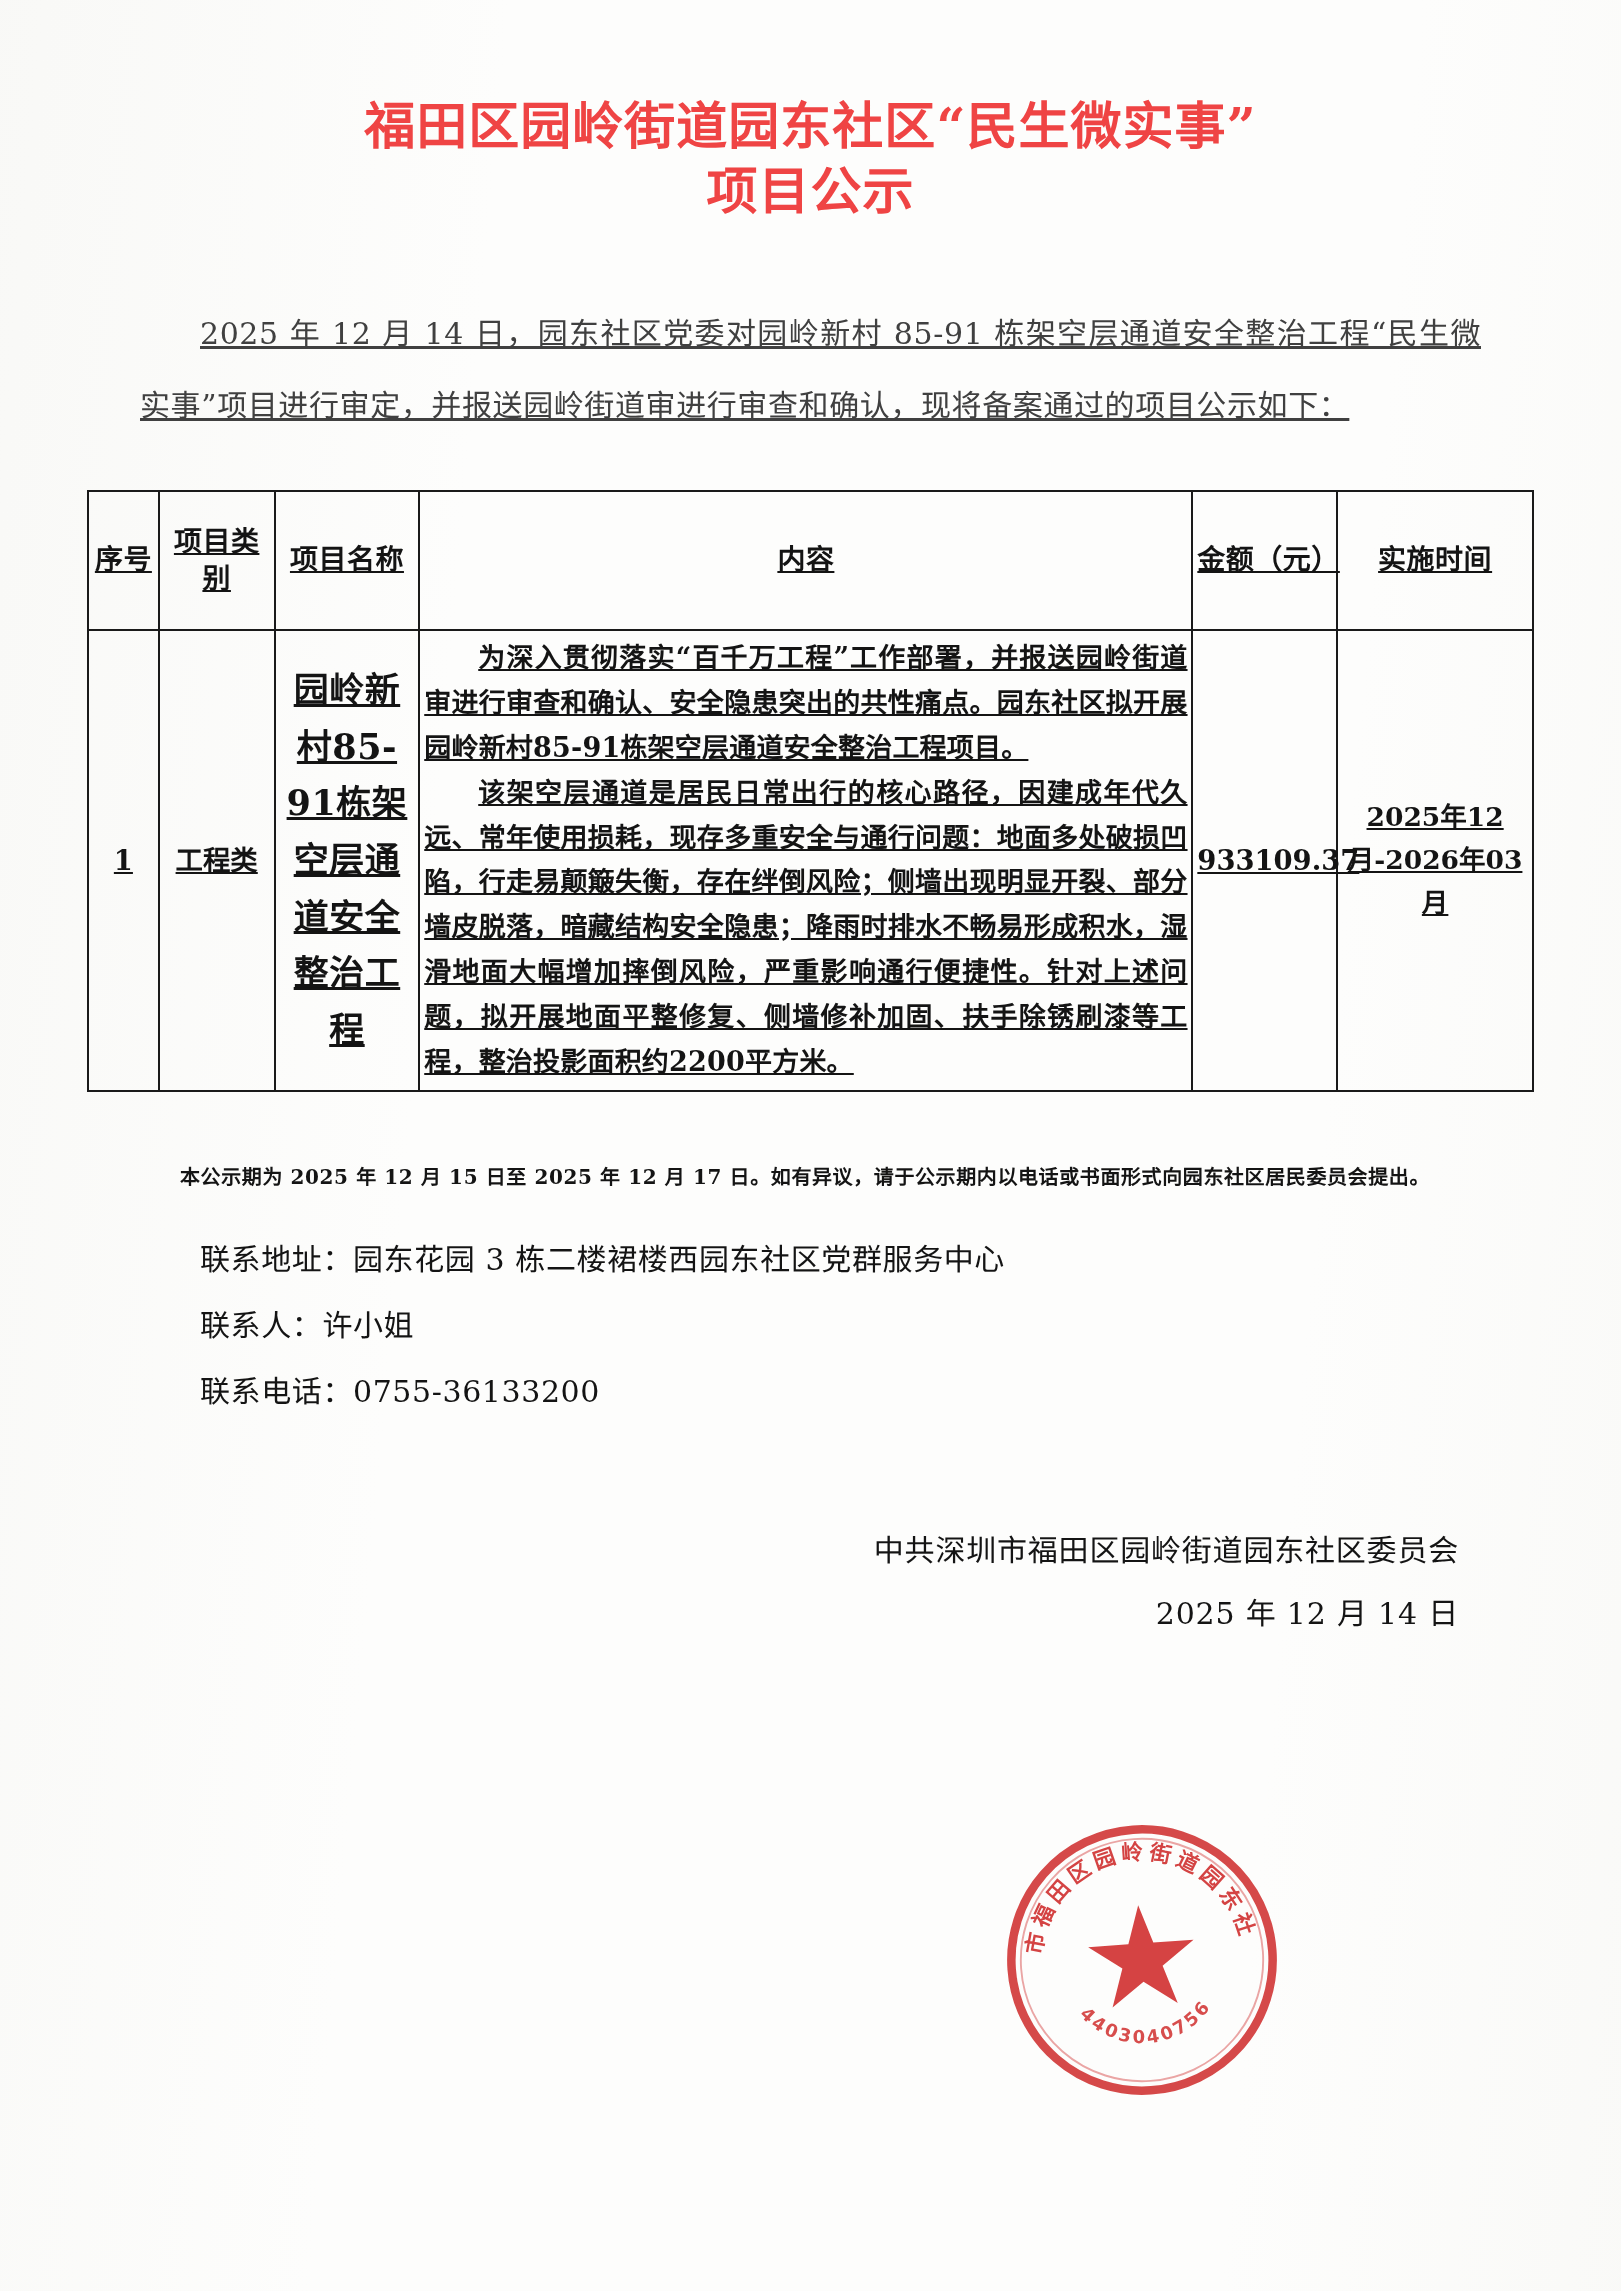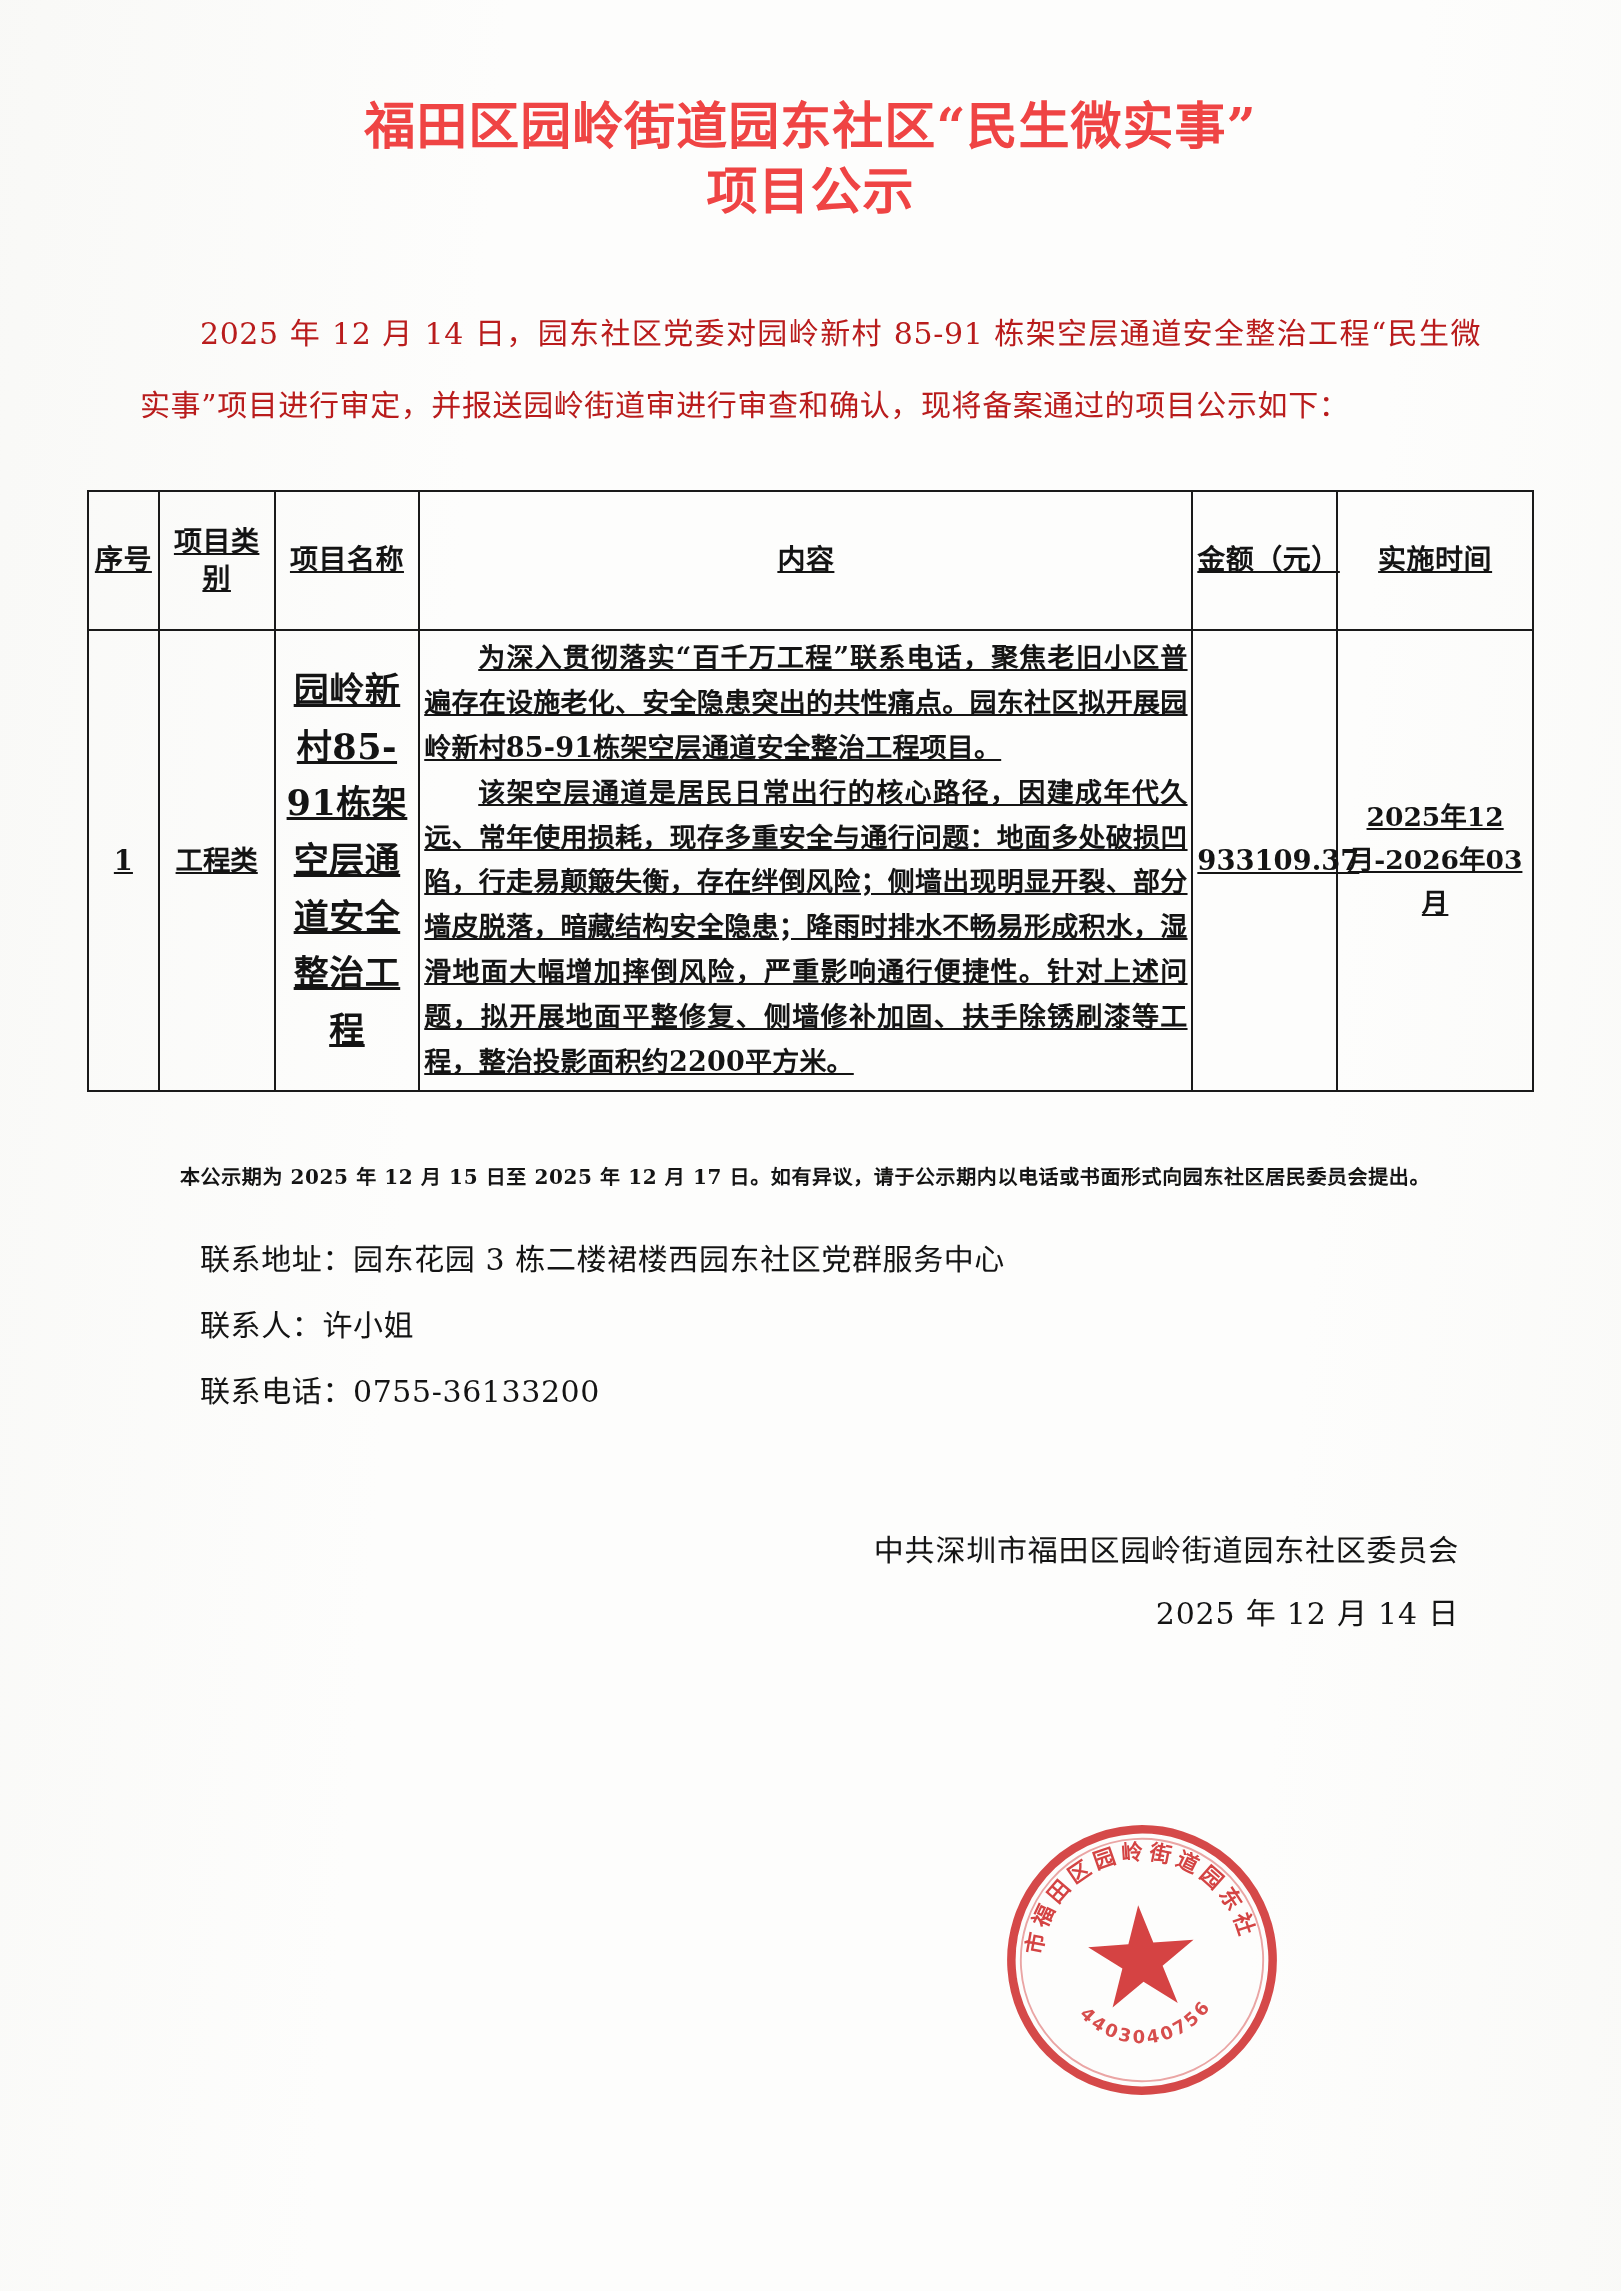--- a/index.html
+++ b/index.html
@@ -53,22 +53,23 @@
   .doc-title .line2 { display: block; }
 
   
   .intro {
     margin: 73px 94px 0 94px;
     font-size: 30px;
     line-height: 2.42;
     text-align: justify;
     text-justify: inter-ideograph;
     text-indent: 2em;
-    color: #b91c1c;
+    color: #404040;
     letter-spacing: 0.6px;
+    text-decoration: underline;
   }
 
   
   .table-wrap {
     margin: 47px 41px 0 41px;
   }
   table.notice-table {
     width: 100%;
     border-collapse: collapse;
     table-layout: fixed;
@@ -197,21 +198,21 @@
             <th class="col-amount">金额（元）</th>
             <th class="col-time">实施时间</th>
           </tr>
         </thead>
         <tbody>
           <tr>
             <td class="cell-no">1</td>
             <td class="cell-cat">工程类</td>
             <td class="cell-name">园岭新村85-91栋架空层通道安全整治工程</td>
             <td class="cell-content">
-              <p>为深入贯彻落实“百千万工程”联系电话，聚焦老旧小区普遍存在设施老化、安全隐患突出的共性痛点。园东社区拟开展园岭新村85-91栋架空层通道安全整治工程项目。</p>
+              <p>为深入贯彻落实“百千万工程”工作部署，并报送园岭街道审进行审查和确认、安全隐患突出的共性痛点。园东社区拟开展园岭新村85-91栋架空层通道安全整治工程项目。</p>
               <p>该架空层通道是居民日常出行的核心路径，因建成年代久远、常年使用损耗，现存多重安全与通行问题：地面多处破损凹陷，行走易颠簸失衡，存在绊倒风险；侧墙出现明显开裂、部分墙皮脱落，暗藏结构安全隐患；降雨时排水不畅易形成积水，湿滑地面大幅增加摔倒风险，严重影响通行便捷性。针对上述问题，拟开展地面平整修复、侧墙修补加固、扶手除锈刷漆等工程，整治投影面积约2200平方米。</p>
             </td>
             <td class="cell-amount">933109.37</td>
             <td class="cell-time">2025年12月-2026年03月</td>
           </tr>
         </tbody>
       </table>
     </div>
 
     <p class="closing">本公示期为 2025 年 12 月 15 日至 2025 年 12 月 17 日。如有异议，请于公示期内以电话或书面形式向园东社区居民委员会提出。</p>

